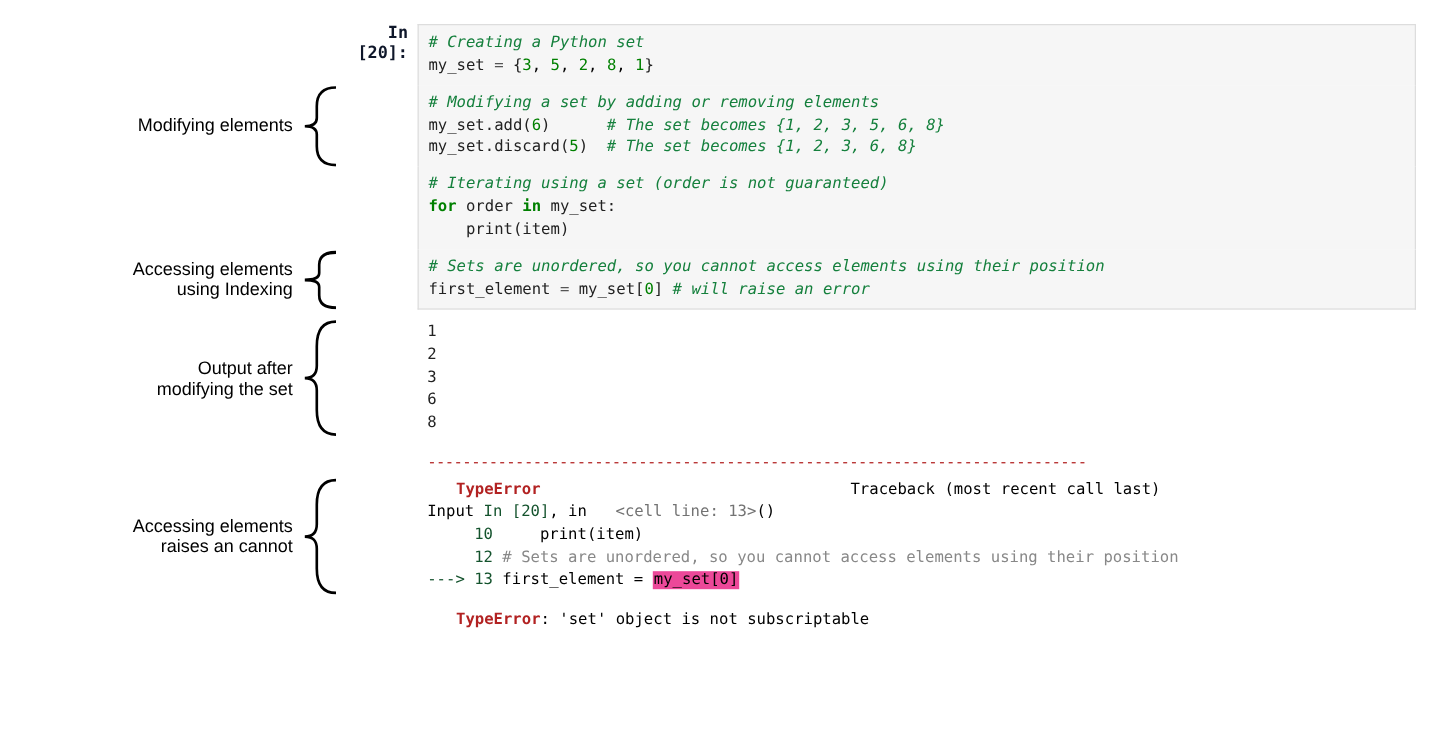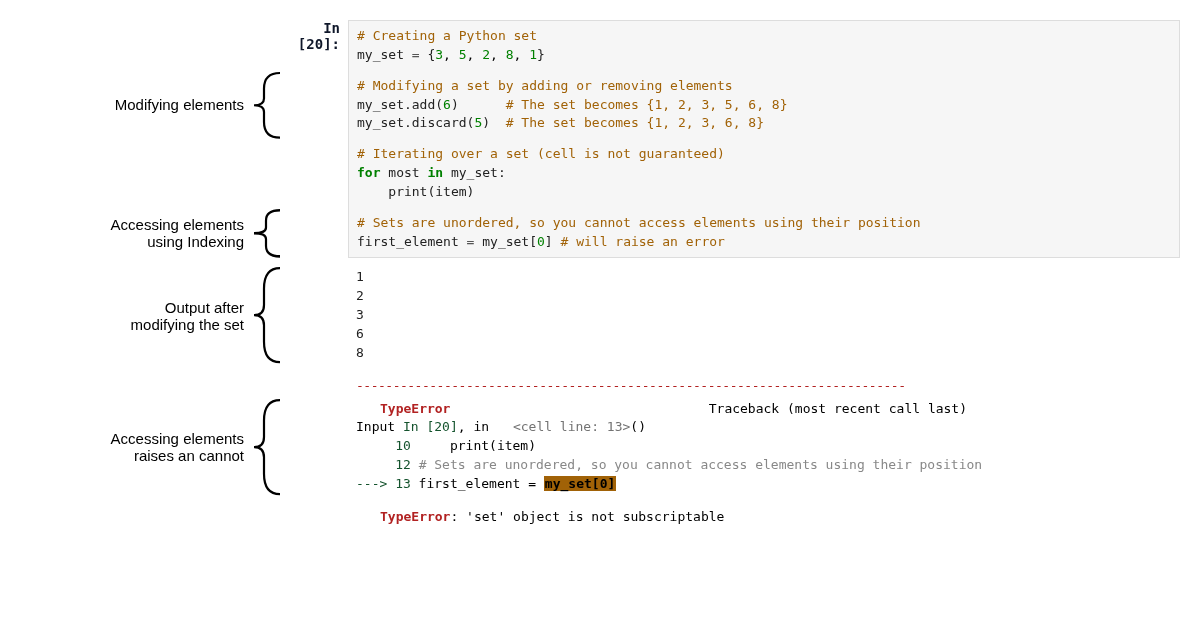--- a/index.html
+++ b/index.html
@@ -62,31 +62,31 @@
   }
   .input-area {
     background: #f6f6f6;
     border: 1px solid #ddd;
     flex: 1;
     padding: 6px 8px;
   }
   .input-wrap {
     display: flex;
   }
-  .cm { color: #a16207; }
+  .cm { color: #15803d; font-style: italic; }
   .kw { color: #008000; font-weight: bold; }
   .num { color: #008000; }
   .fn { color: #222; }
   .eq { color: #555; }
   .out-text { color: #222; }
   .err-red { color: #b22222; font-weight: bold; margin-left: 24px; }
   .err-green { color: #14532d; }
   .err-cyan { color: #737373; margin-left: 16px; }
   .err-gray { color: #888; }
-  .err-hl { background: #a16207; padding: 0 1px; font-weight: bold; }
+  .err-hl { background: #ec4899; padding: 0 1px; }
   .dash-sep {
     color: #b22222;
     letter-spacing: -0.5px;
   }
   .output-area {
     padding: 4px 8px;
     flex: 1;
   }
 </style>
 </head>
@@ -129,22 +129,22 @@
   </div>
 </div>
 
 <div class="row">
   <div class="label-col"></div>
   <div class="brace-col"></div>
   <div class="content-col">
     <div class="input-wrap">
       <div class="prompt-col"></div>
       <div class="input-area" style="border-top:none;border-bottom:none;">
-<pre><span class="cm"># Iterating over a set (cell is not guaranteed)</span>
-<span class="kw">for</span><span class="fn"> most </span><span class="kw">in</span><span class="fn"> my_set:</span>
+<pre><span class="cm"># Iterating using a set (order is not guaranteed)</span>
+<span class="kw">for</span><span class="fn"> order </span><span class="kw">in</span><span class="fn"> my_set:</span>
 <span class="fn">    print(item)</span>
 </pre>
       </div>
     </div>
   </div>
 </div>
 
 <div class="row">
   <div class="label-col">
     <div>Accessing elements</div>

